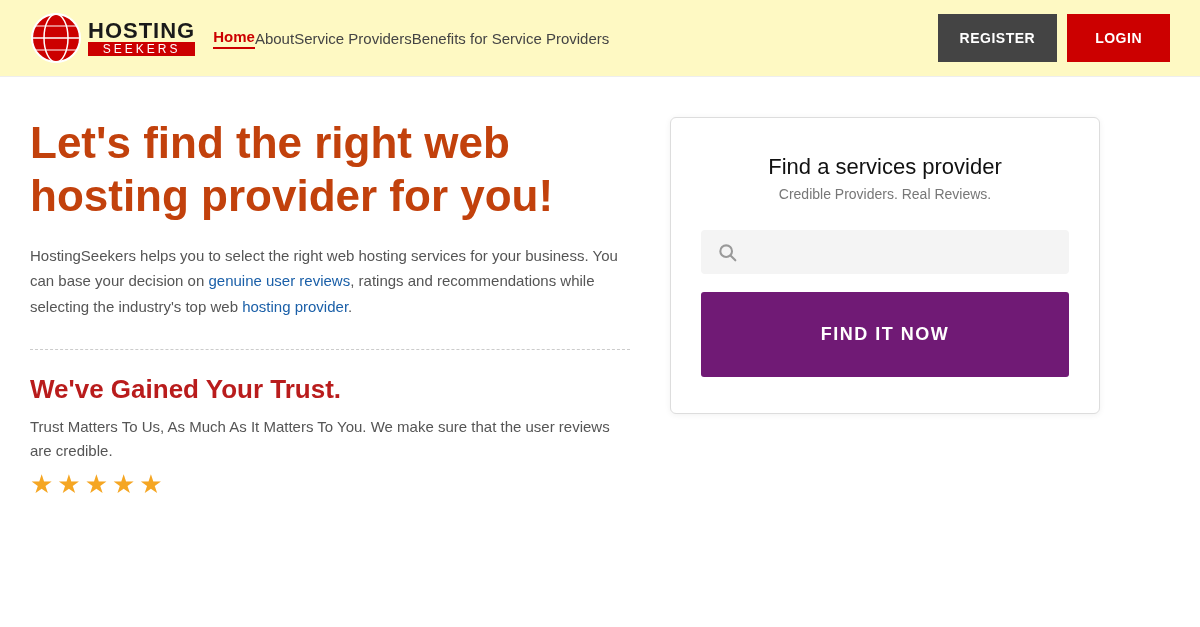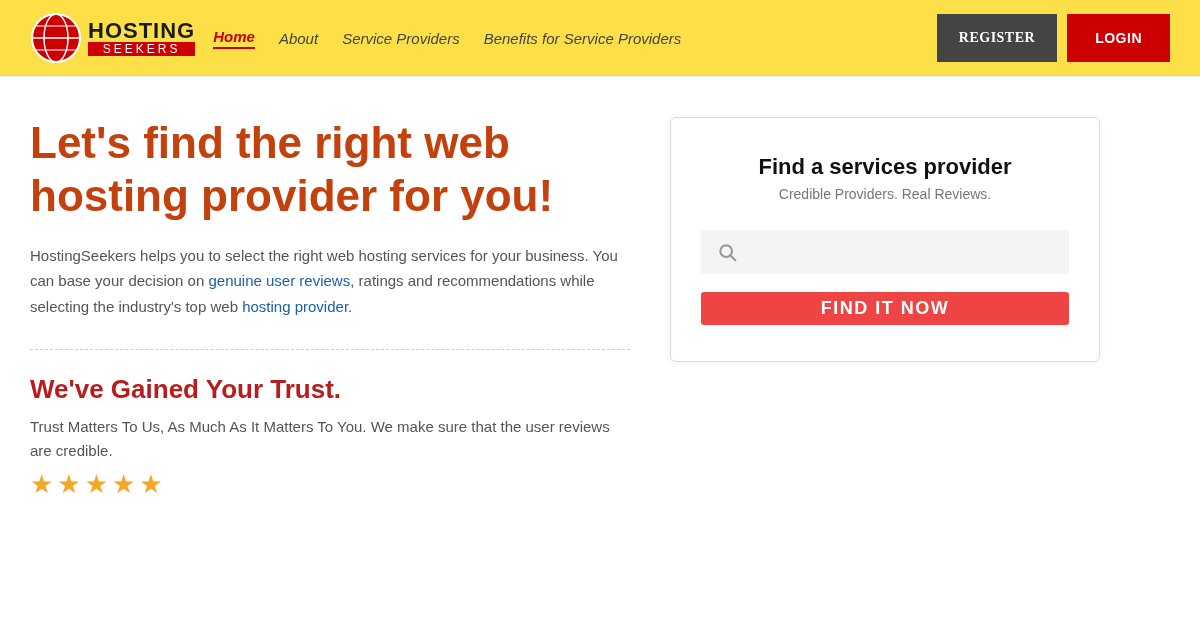--- a/index.html
+++ b/index.html
@@ -4,21 +4,21 @@
   <style>
     * { margin: 0; padding: 0; box-sizing: border-box; }
     body { font-family: Arial, sans-serif; background: #fff; color: #222; width: 1200px; min-height: 627px; overflow-x: hidden; }
 
     
     .navbar {
       display: flex;
       align-items: center;
       padding: 12px 30px;
       border-bottom: 1px solid #eee;
-      background: #fde047;
+      background: #fef9c3;
     }
     .logo-wrap {
       display: flex;
       align-items: center;
       gap: 6px;
       margin-right: 18px;
       text-decoration: none;
     }
     .logo-globe {
       width: 52px;
@@ -40,23 +40,21 @@
       font-weight: 400;
       background: #cc0000;
       color: #fff;
       letter-spacing: 3px;
       padding: 1px 3px;
       text-align: center;
     }
     .nav-links {
       display: flex;
       align-items: center;
-      gap: 24px;
       flex: 1;
-      font-style: italic;
     }
     .nav-link {
       font-size: 15px;
       color: #444;
       text-decoration: none;
       cursor: pointer;
     }
     .nav-link.active {
       color: #cc0000;
       font-weight: bold;
@@ -69,21 +67,20 @@
     }
     .btn-register {
       padding: 16px 22px;
       background: #444;
       color: #fff;
       border: none;
       font-size: 14px;
       font-weight: bold;
       cursor: pointer;
       letter-spacing: 0.5px;
-      font-family: Liberation Serif, serif;
     }
     .btn-login {
       padding: 10px 28px;
       background: #cc0000;
       color: #fff;
       border: none;
       font-size: 14px;
       font-weight: bold;
       cursor: pointer;
       letter-spacing: 0.5px;
@@ -149,21 +146,21 @@
     }
     .search-card {
       border: 1px solid #ddd;
       border-radius: 6px;
       padding: 36px 30px 36px 30px;
       background: #fff;
       box-shadow: 0 1px 6px rgba(0,0,0,0.06);
     }
     .card-title {
       font-size: 22px;
-      font-weight: 700;
+      font-weight: 400;
       color: #111;
       text-align: center;
       margin-bottom: 6px;
     }
     .card-subtitle {
       font-size: 14px;
       color: #777;
       text-align: center;
       margin-bottom: 28px;
     }
@@ -185,22 +182,22 @@
     .search-input {
       border: none;
       background: transparent;
       outline: none;
       font-size: 15px;
       color: #444;
       width: 100%;
     }
     .btn-find {
       width: 100%;
-      padding: 6px;
-      background: #ef4444;
+      padding: 32px;
+      background: #701a75;
       color: #fff;
       border: none;
       font-size: 18px;
       font-weight: 900;
       letter-spacing: 1.5px;
       cursor: pointer;
       border-radius: 3px;
     }
   </style>
 </head>

